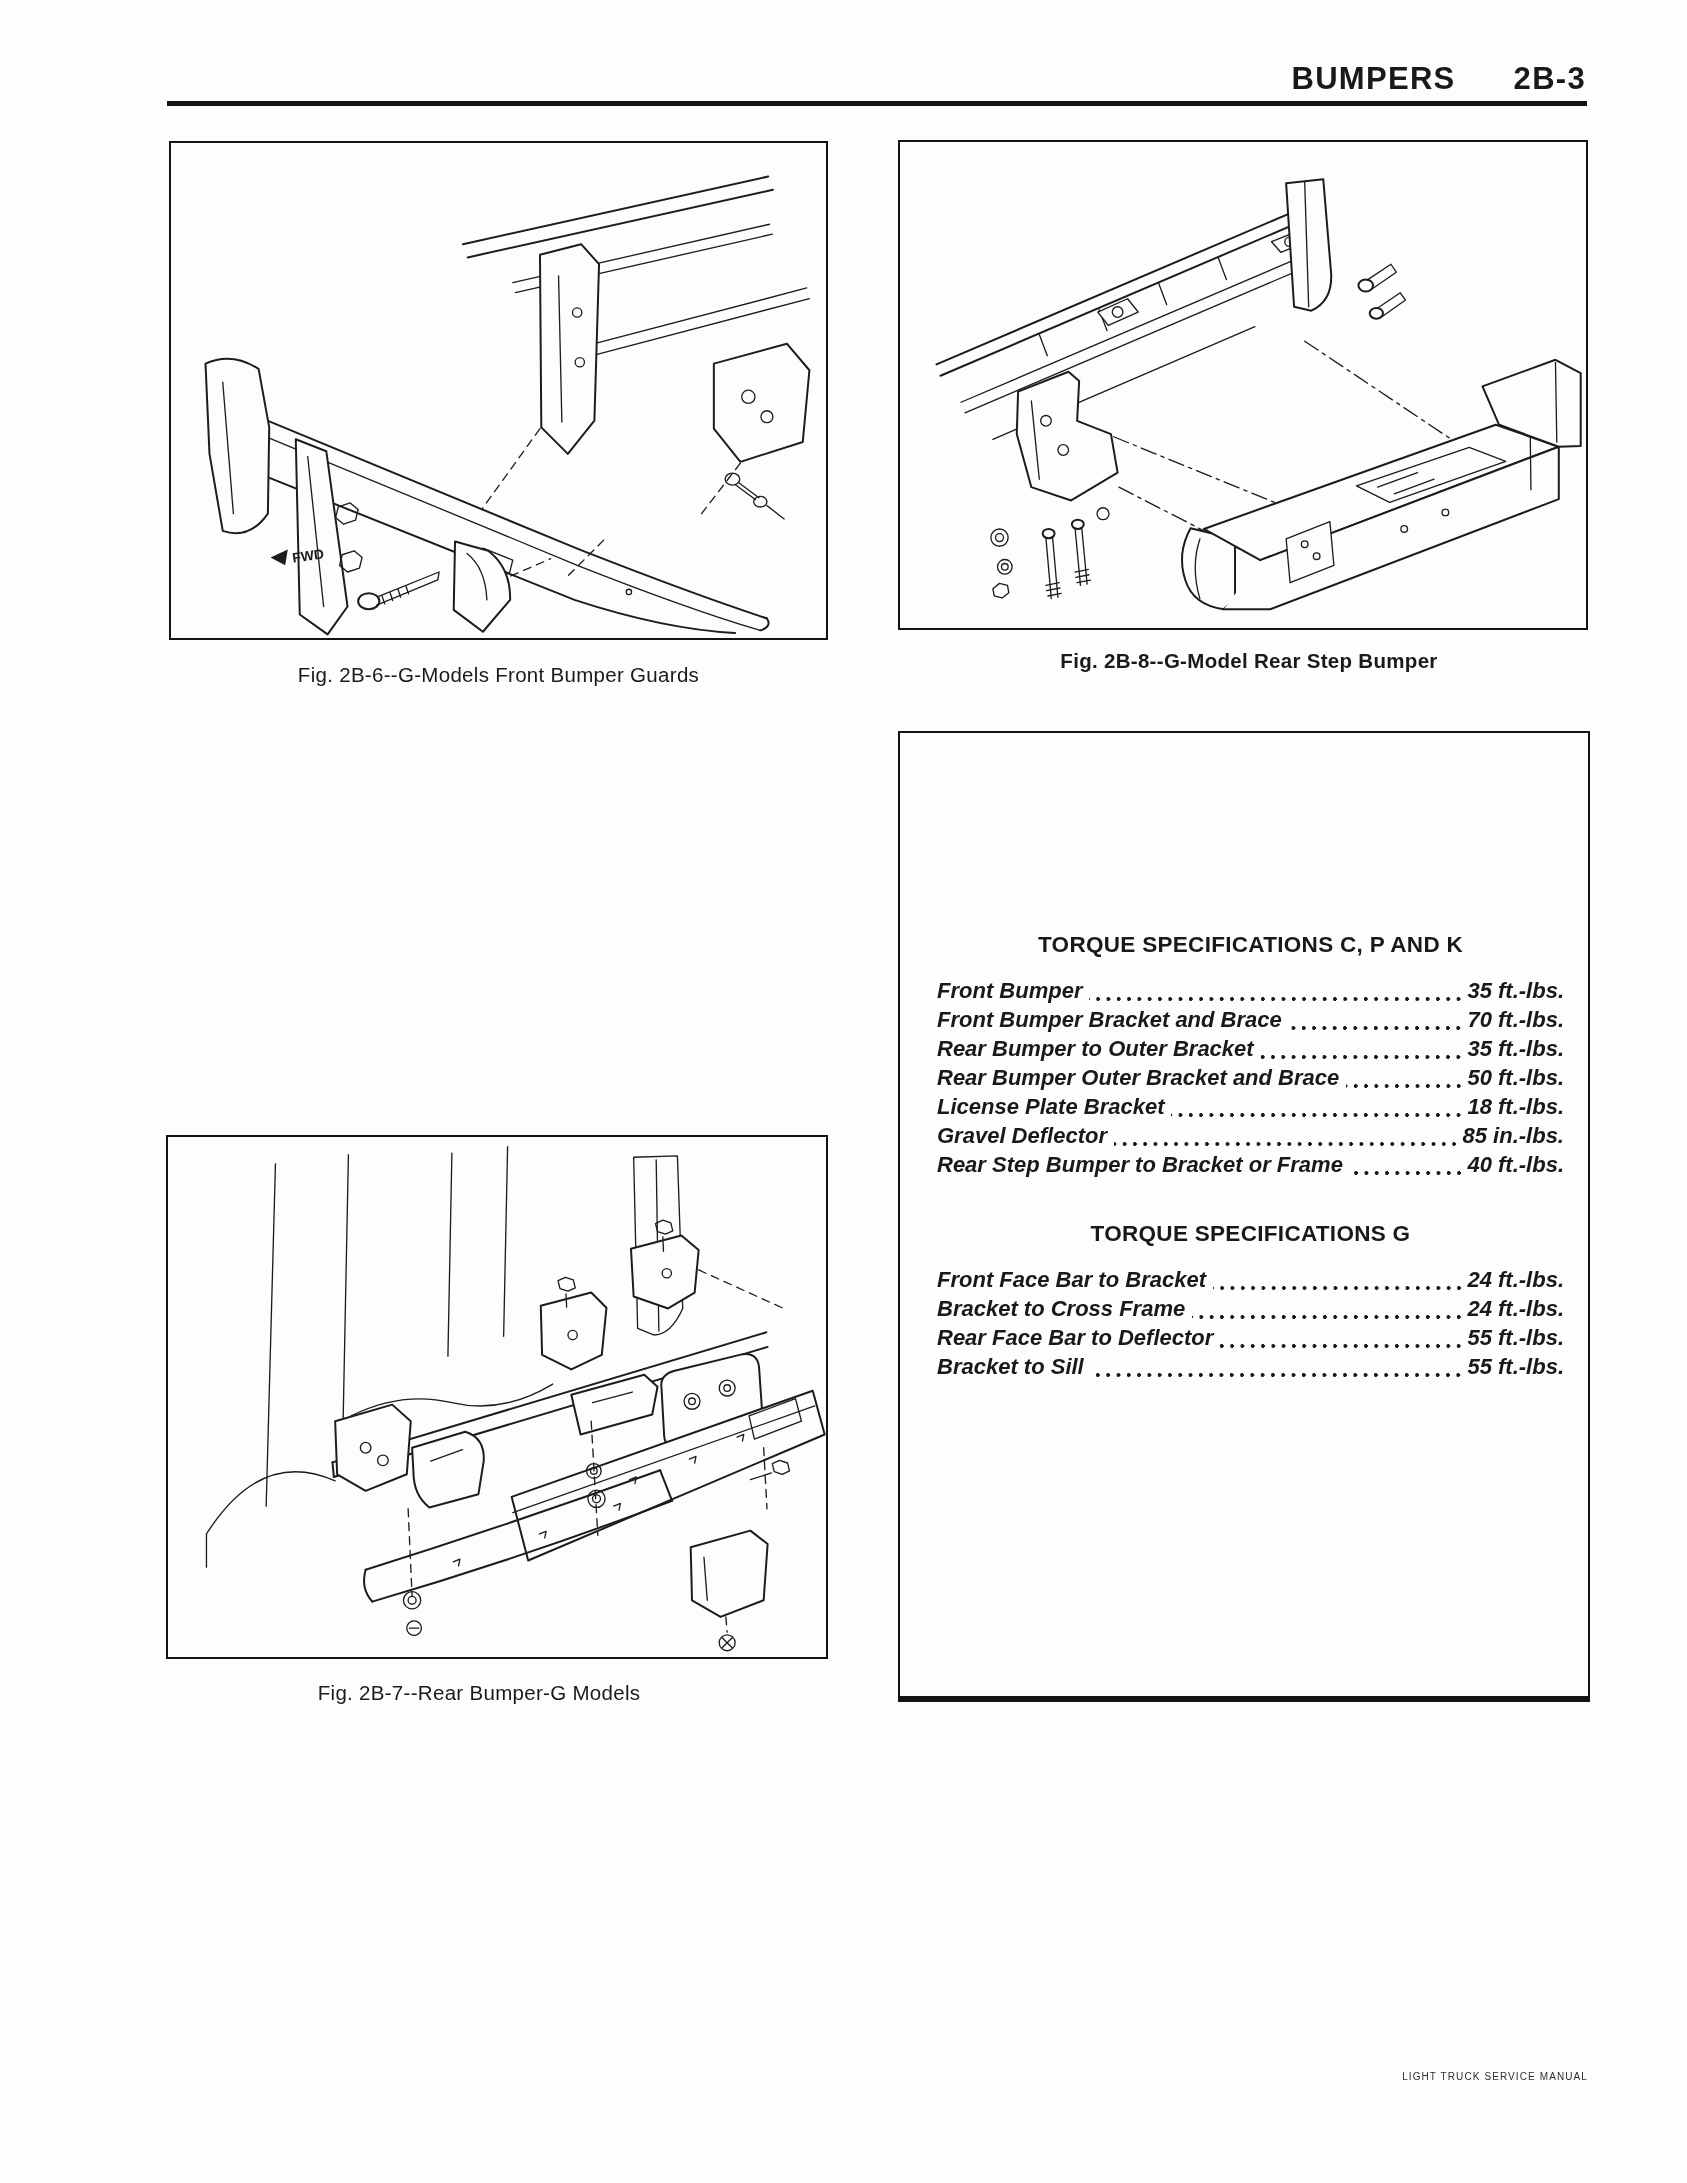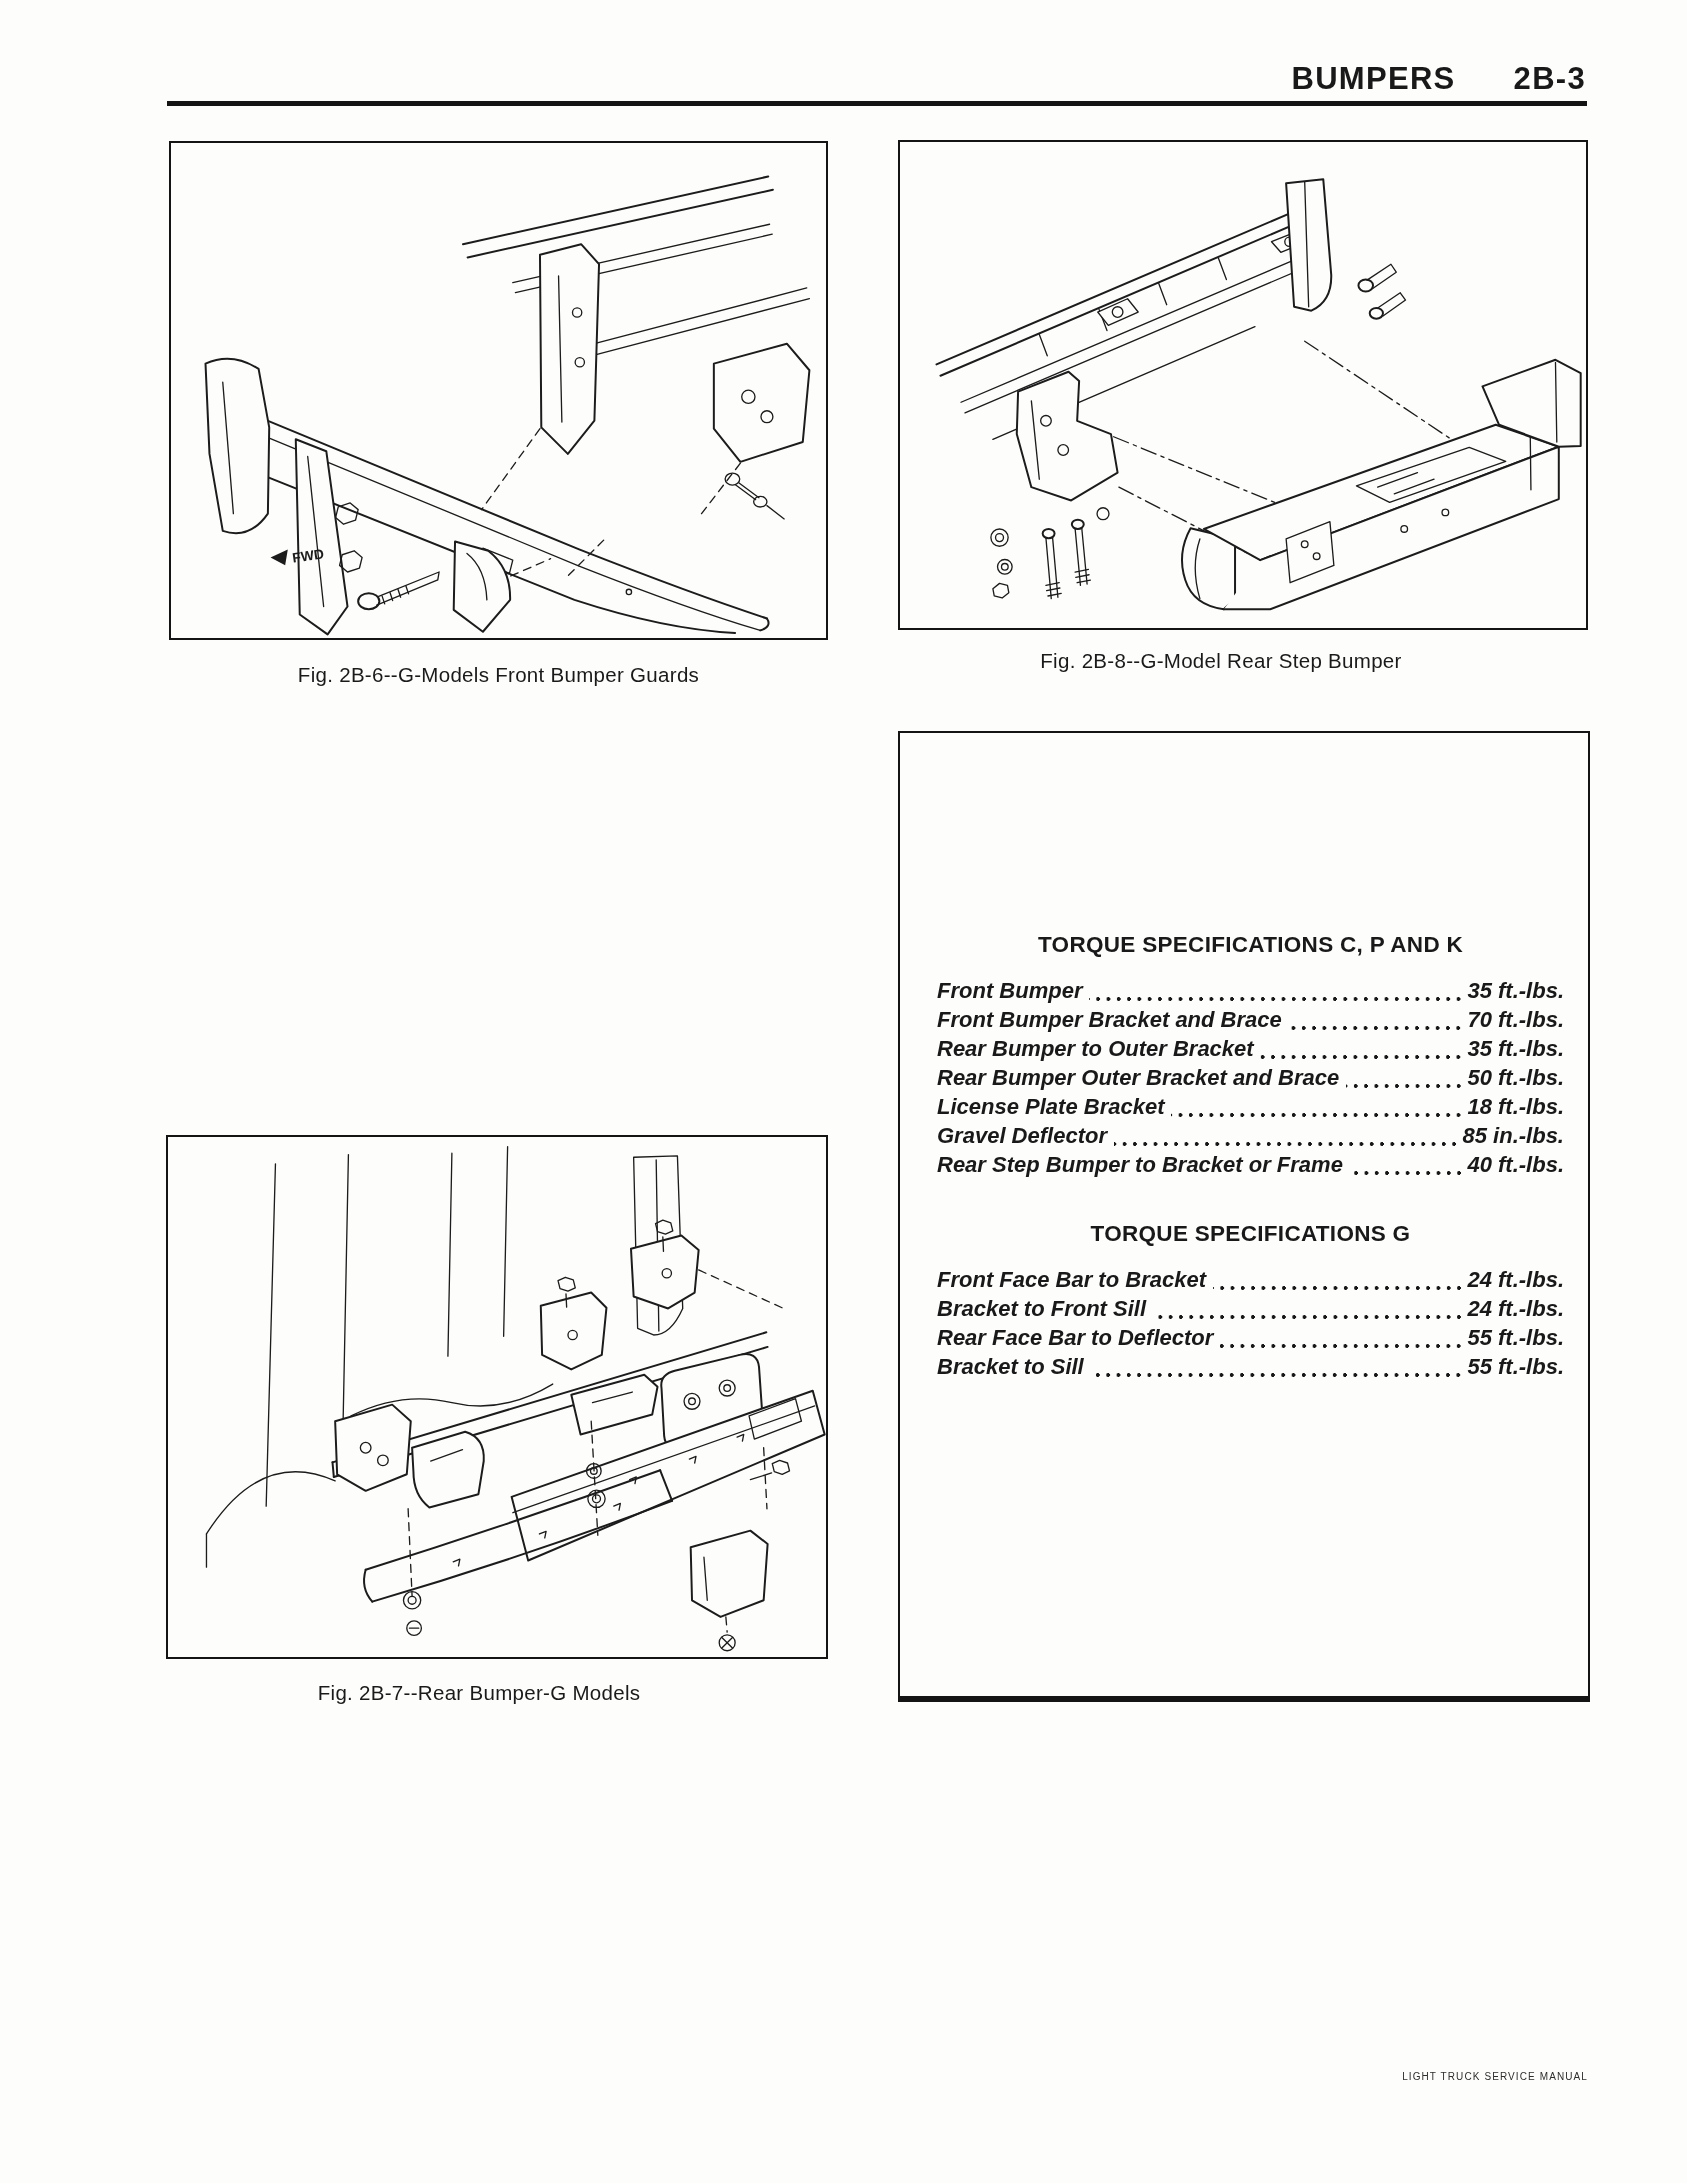--- a/index.html
+++ b/index.html
@@ -31,21 +31,21 @@
   .figbox svg{display:block;width:100%;height:100%;}
   .fig1{left:169px; top:141px;  width:659px;  height:499px;}
   .fig2{left:898px;top:140px;  width:690px; height:490px;}
   .fig3{left:166px; top:1135px; width:662px; height:524px;}
   .caption{
     position:absolute; text-align:center;
     font-size:20.5px; letter-spacing:0.3px; color:#1a1a1a;
     white-space:nowrap;
   }
   .cap1{left:169px;  width:659px;  top:663px;}
-  .cap2{left:876px; width:690px; top:649px;}
+  .cap2{left:904px; width:690px; top:649px;font-weight:bold;}
   .cap3{left:148px;  width:662px; top:1681px;}
   
   .torque{
     left:898px; top:731px; width:692px; height:971px;
     border-bottom-width:6px;
     padding:0 24px 8px 37px;
   }
   .spec-title{
     text-align:center; font-weight:bold; font-size:22.5px;
     letter-spacing:0.3px; white-space:nowrap;
@@ -250,21 +250,21 @@
     </div>
 
     <div class="spec-title t2">TORQUE SPECIFICATIONS G</div>
     <div class="spec-list">
       <div class="spec-row">
         <span class="spec-label">Front Face Bar to Bracket</span>
         <span class="spec-leader"></span>
         <span class="spec-value">24 ft.-lbs.</span>
       </div>
       <div class="spec-row">
-        <span class="spec-label">Bracket to Front Sill</span>
+        <span class="spec-label">Bracket to Cross Frame</span>
         <span class="spec-leader"></span>
         <span class="spec-value">24 ft.-lbs.</span>
       </div>
       <div class="spec-row">
         <span class="spec-label">Rear Face Bar to Deflector</span>
         <span class="spec-leader"></span>
         <span class="spec-value">55 ft.-lbs.</span>
       </div>
       <div class="spec-row">
         <span class="spec-label">Bracket to Sill</span>

